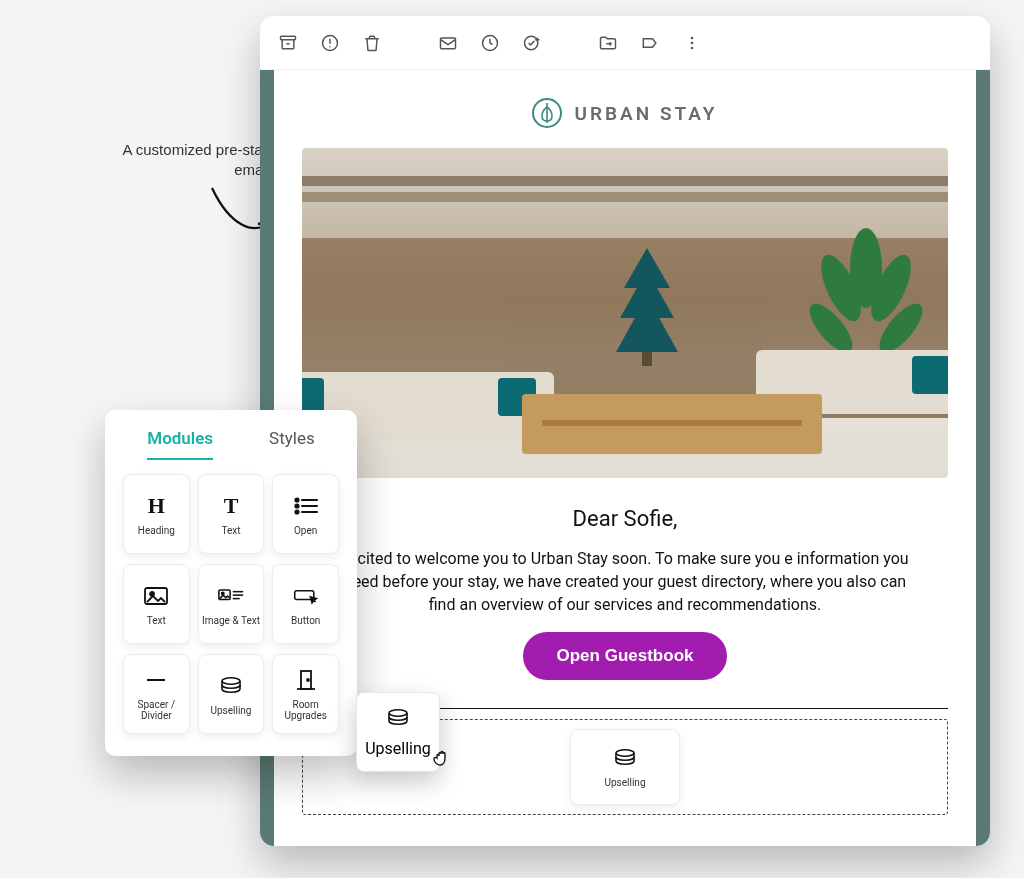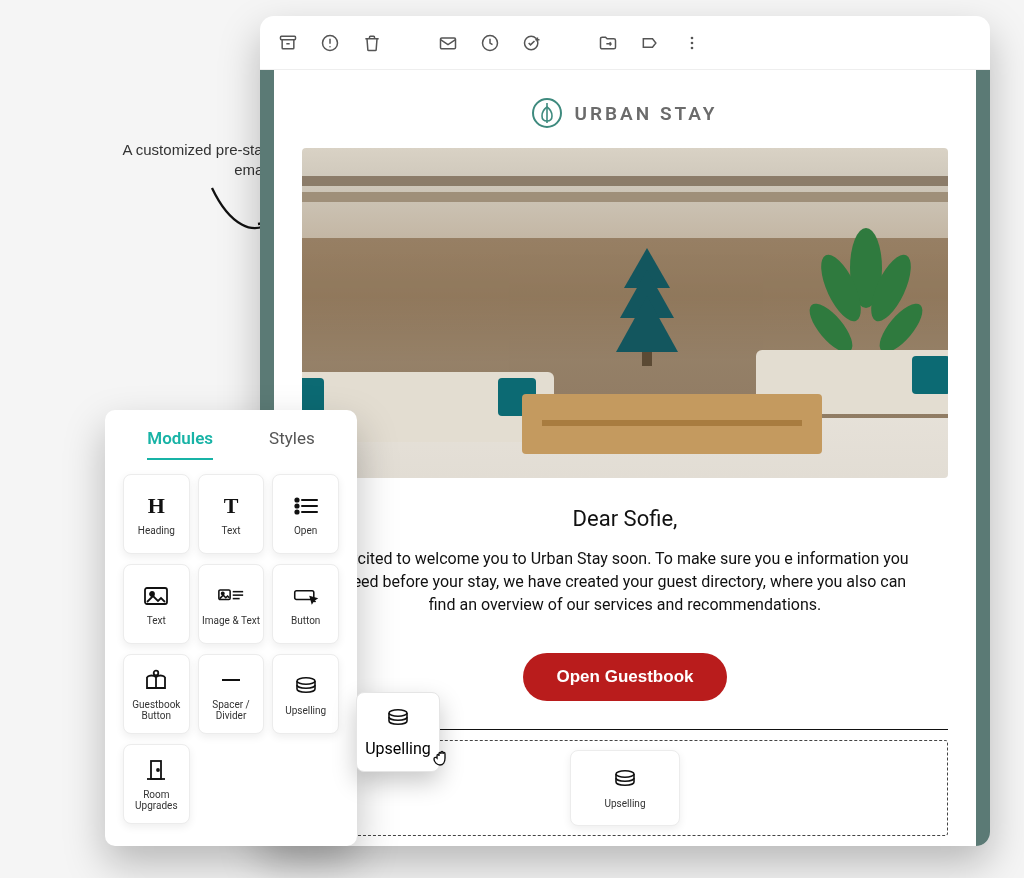--- a/index.html
+++ b/index.html
@@ -123,22 +123,22 @@
   }
   .email-text {
     margin-top: 16px;
     font-size: 16px;
     color: #111;
     text-align: center;
     max-width: 580px;
     line-height: 1.45;
   }
   .cta {
-    margin-top: 36px;
-    background: #b91c1c;
+    margin-top: 15px;
+    background: #a21caf;
     color: #fff;
     padding: 14px 34px;
     border-radius: 999px;
     font-size: 17px;
     font-weight: 700;
     cursor: pointer;
     border: none;
   }
   .email-sep {
     margin-top: 28px;
@@ -393,31 +393,20 @@
           <svg viewBox="0 0 30 22" fill="none" stroke="#111" stroke-width="1.8">
             <rect x="2" y="5" width="22" height="10" rx="2"></rect>
             <path d="M20 12l6 6M20 12l2 7 2-3 3-2z" fill="#111"></path>
           </svg>
         </span>
       <span class="m-label">Button</span>
     </div>
 
     <div class="module-card">
       <span class="m-icon">
-          <svg viewBox="0 0 26 22" fill="none" stroke="#111" stroke-width="1.8">
-            <path d="M4 8v11h18V8"></path>
-            <path d="M4 8c3-2 6-2 9 0 3-2 6-2 9 0"></path>
-            <path d="M13 8v11"></path>
-            <circle cx="13" cy="4" r="2.3"></circle>
-          </svg>
-        </span>
-      <span class="m-label">Guestbook Button</span>
-    </div>
-    <div class="module-card">
-      <span class="m-icon">
           <svg viewBox="0 0 26 22" stroke="#111" stroke-width="2">
             <line x1="4" y1="11" x2="22" y2="11"></line>
           </svg>
         </span>
       <span class="m-label">Spacer / Divider</span>
     </div>
     <div class="module-card">
       <span class="m-icon">
           <svg viewBox="0 0 26 22" fill="none" stroke="#111" stroke-width="1.6">
             <ellipse cx="13" cy="6" rx="9" ry="3.2"></ellipse>

